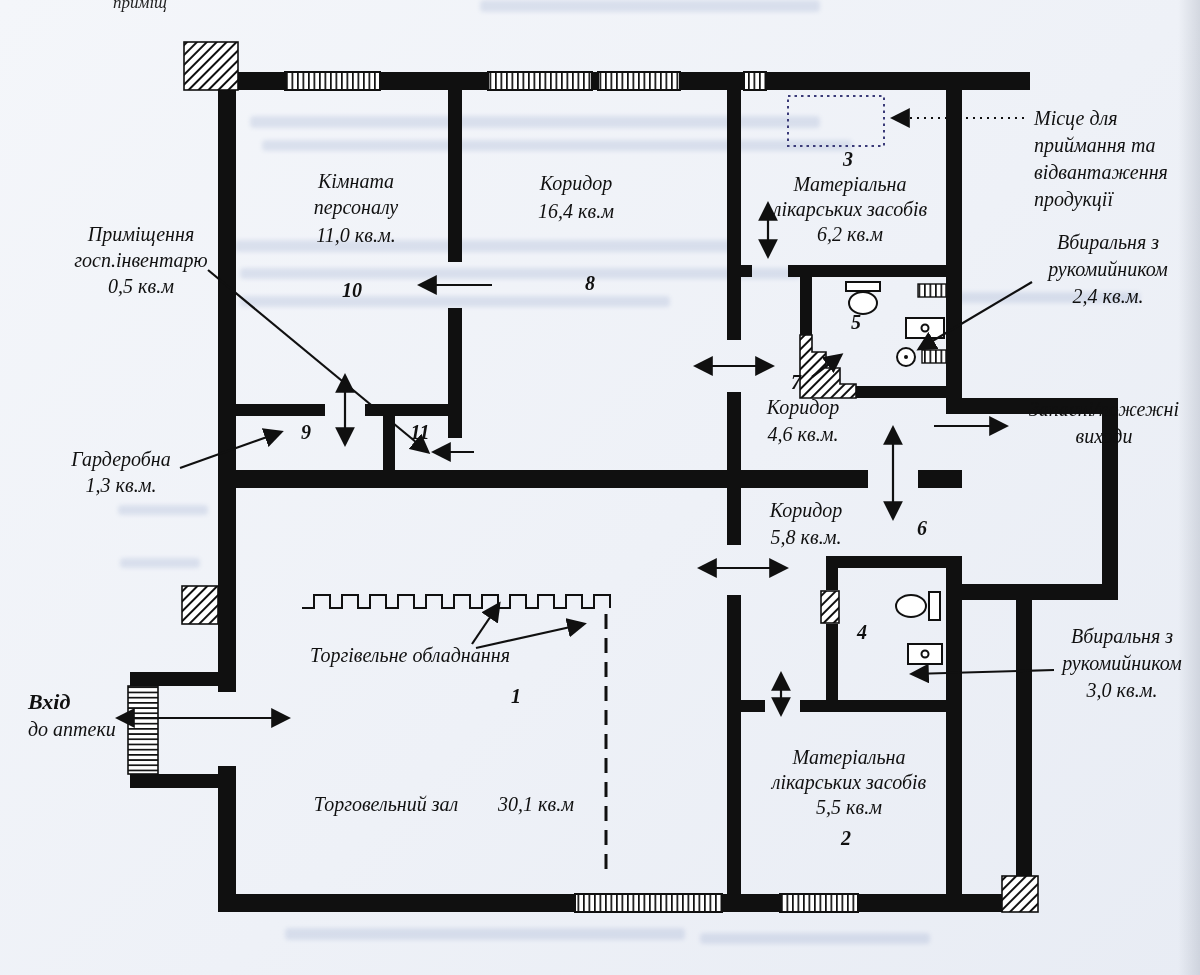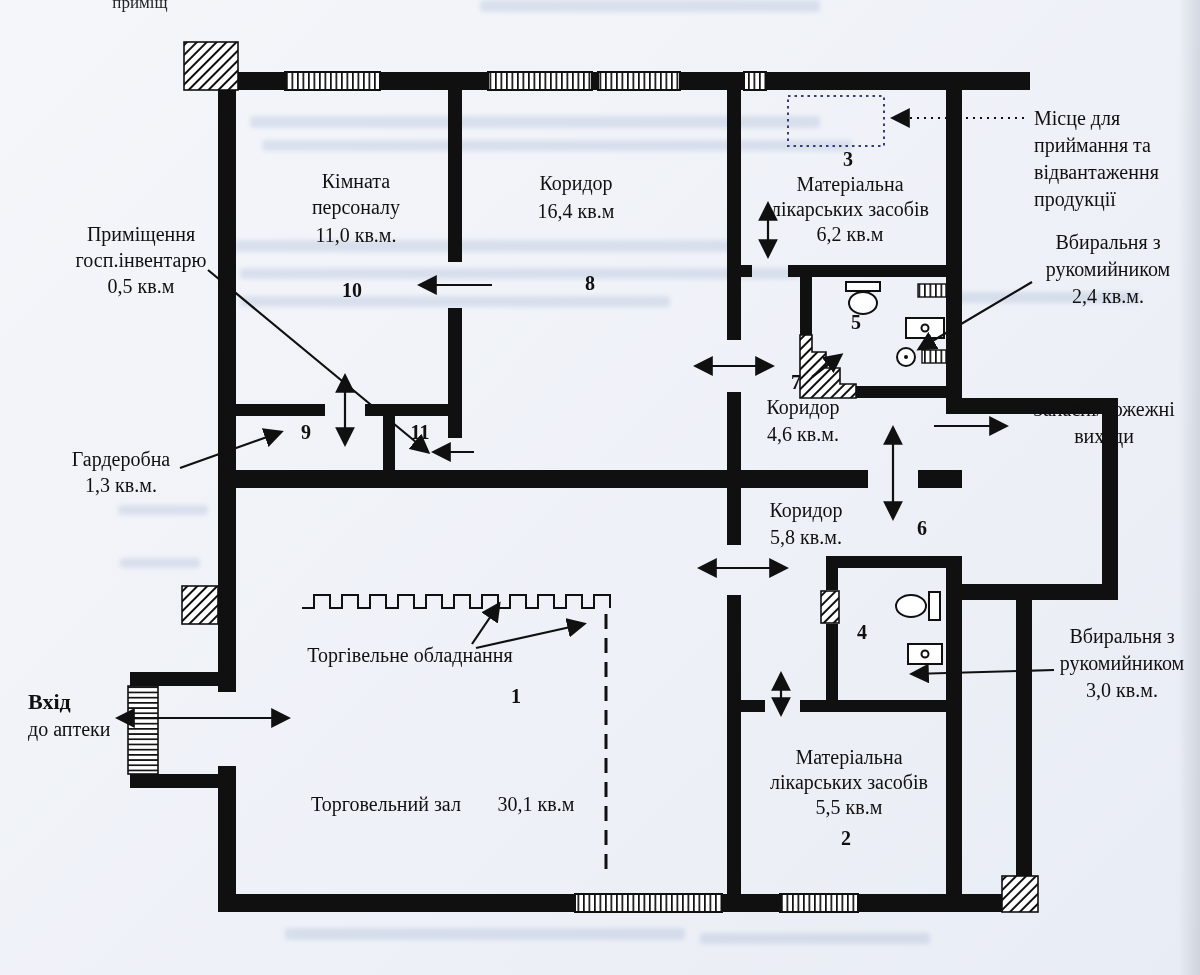--- a/index.html
+++ b/index.html
@@ -1,21 +1,21 @@
 <!DOCTYPE html>
 <html><head>
 <meta charset="utf-8">
 <style>
   html,body{margin:0;padding:0;}
   body{
     width:1200px;height:975px;overflow:hidden;
     background:linear-gradient(135deg,#f4f6fa 0%,#eef1f7 55%,#e8ecf4 100%);
     font-family:"Liberation Serif","DejaVu Serif",serif;
   }
-  .stage{position:relative;width:1200px;height:700px;}
+  .stage{position:relative;width:1200px;height:700px;font-style:italic;}
   .ghost{
     position:absolute;background:#7d92c0;opacity:.20;border-radius:4px;
     filter:blur(2.2px);
   }
   .edge-shade{
     position:absolute;top:0;right:0;width:22px;height:975px;
     background:linear-gradient(to right,rgba(0,0,0,0),rgba(90,100,120,.18));
   }
   svg{position:absolute;left:0;top:0;}
   .wall{fill:#101010;}

